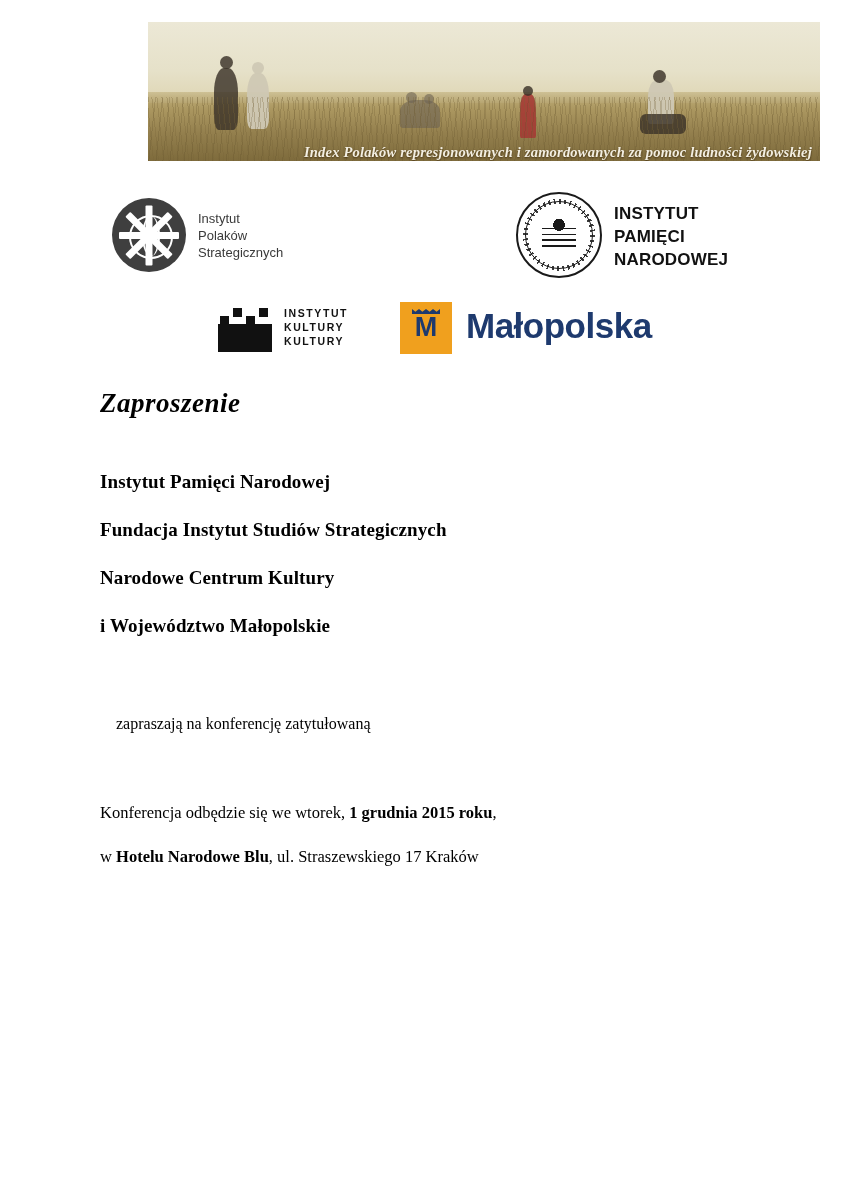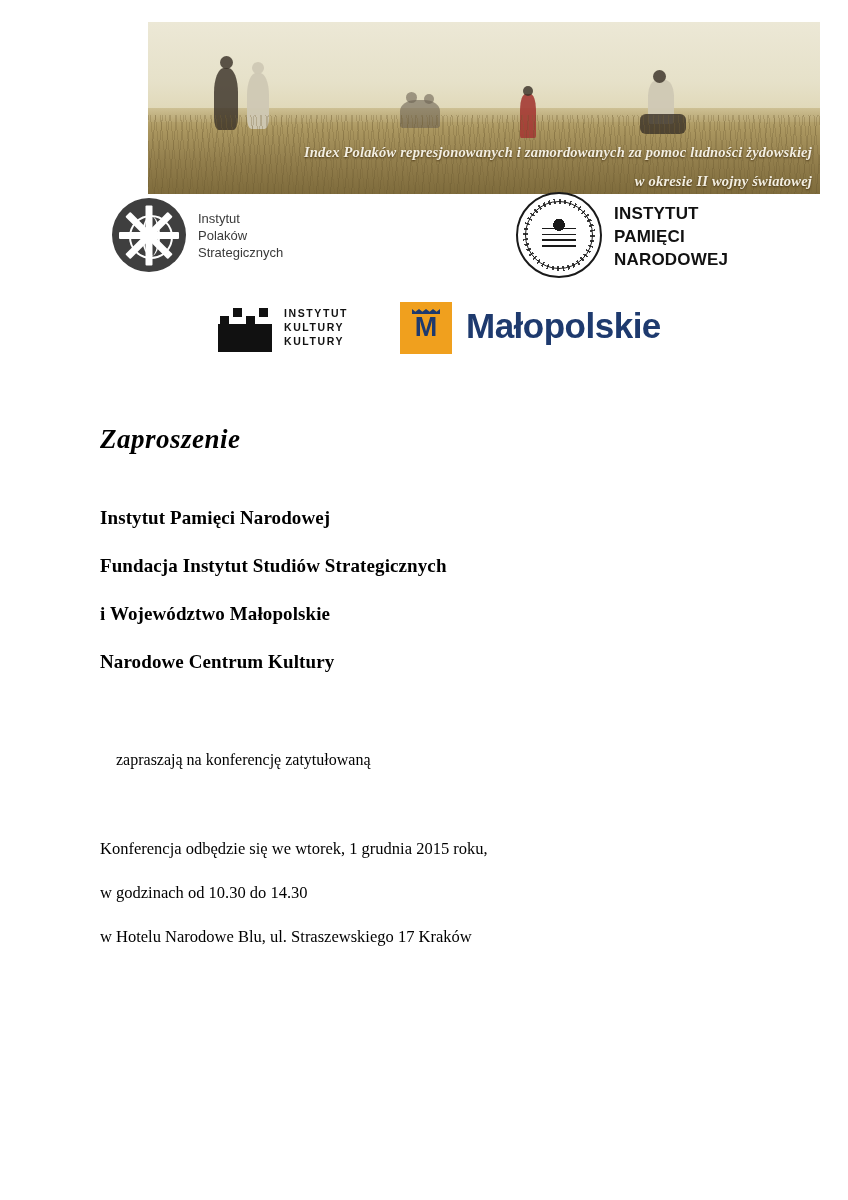--- a/index.html
+++ b/index.html
@@ -15,21 +15,21 @@
     color: #000000;
     overflow: hidden;
   }
 
   
   .banner {
     position: absolute;
     left: 148px;
     top: 22px;
     width: 672px;
-    height: 172px;
+    height: 139px;
     overflow: hidden;
     background: linear-gradient(to bottom,
         #e8e3cf 0%,
         #efebd9 18%,
         #e3dcc0 38%,
         #cdbf8d 55%,
         #b8a572 70%,
         #9e8a57 86%,
         #8a7747 100%);
   }
@@ -266,21 +266,21 @@
     font-weight: bold;
     font-size: 35px;
     color: #1e3a6e;
     letter-spacing: -0.5px;
   }
 
   
   .doc {
     position: absolute;
     left: 100px;
-    top: 424px;
+    top: 388px;
     width: 680px;
   }
   .invite-word {
     font-family: "Liberation Serif", serif;
     font-style: italic;
     font-weight: bold;
     font-size: 27px;
     letter-spacing: .5px;
     margin: 0 0 52px 0;
   }
@@ -306,21 +306,21 @@
     margin: 60px 0 0 0;
     letter-spacing: .2px;
   }
   .details {
     margin-top: 70px;
   }
   .details p {
     font-size: 16.5px;
     margin: 0 0 24px 0;
   }
-  .details b { font-weight: normal; text-align: right; }
+  .details b { font-weight: bold; text-align: right; }
 </style>
 </head>
 <body>
 
 <div class="banner">
   <div class="sky"></div>
   <div class="field"></div>
 
   <div class="fig head" style="left:72px; top:34px; width:13px; height:13px;"></div>
   <div class="fig" style="left:66px; top:46px; width:24px; height:62px;"></div>
@@ -389,38 +389,37 @@
     <div>KULTURY</div>
     <div>KULTURY</div>
   </div>
 </div>
 
 <div class="logo-malopolska">
   <div class="mal-mark">
     <div class="crownline"></div>
     <div class="m">M</div>
   </div>
-  <div class="mal-text">Małopolskie</div>
+  <div class="mal-text">Małopolska</div>
 </div>
 
 <div class="doc">
 
   <p class="invite-word">Zaproszenie</p>
 
   <p class="org-line">Instytut Pamięci Narodowej</p>
   <p class="org-line">Fundacja Instytut Studiów Strategicznych</p>
 
 
+  <p class="org-line">Narodowe Centrum Kultury</p>
   <p class="org-line">i Województwo Małopolskie</p>
-  <p class="org-line">Narodowe Centrum Kultury</p>
 
   <div class="gap-lg"></div>
 
   <p class="invite-sentence">zapraszają na konferencję zatytułowaną</p>
 
 
   <div class="details">
     <p><span>Konferencja odbędzie się we wtorek, </span><b>1 grudnia 2015 roku</b><span>,</span></p>
-    <p><span>w godzinach od </span><b>10.30 do 14.30</b></p>
     <p><span>w </span><b>Hotelu Narodowe Blu</b><span>, ul. Straszewskiego 17 Kraków</span></p>
   </div>
 
 </div>
 
 </body></html>

